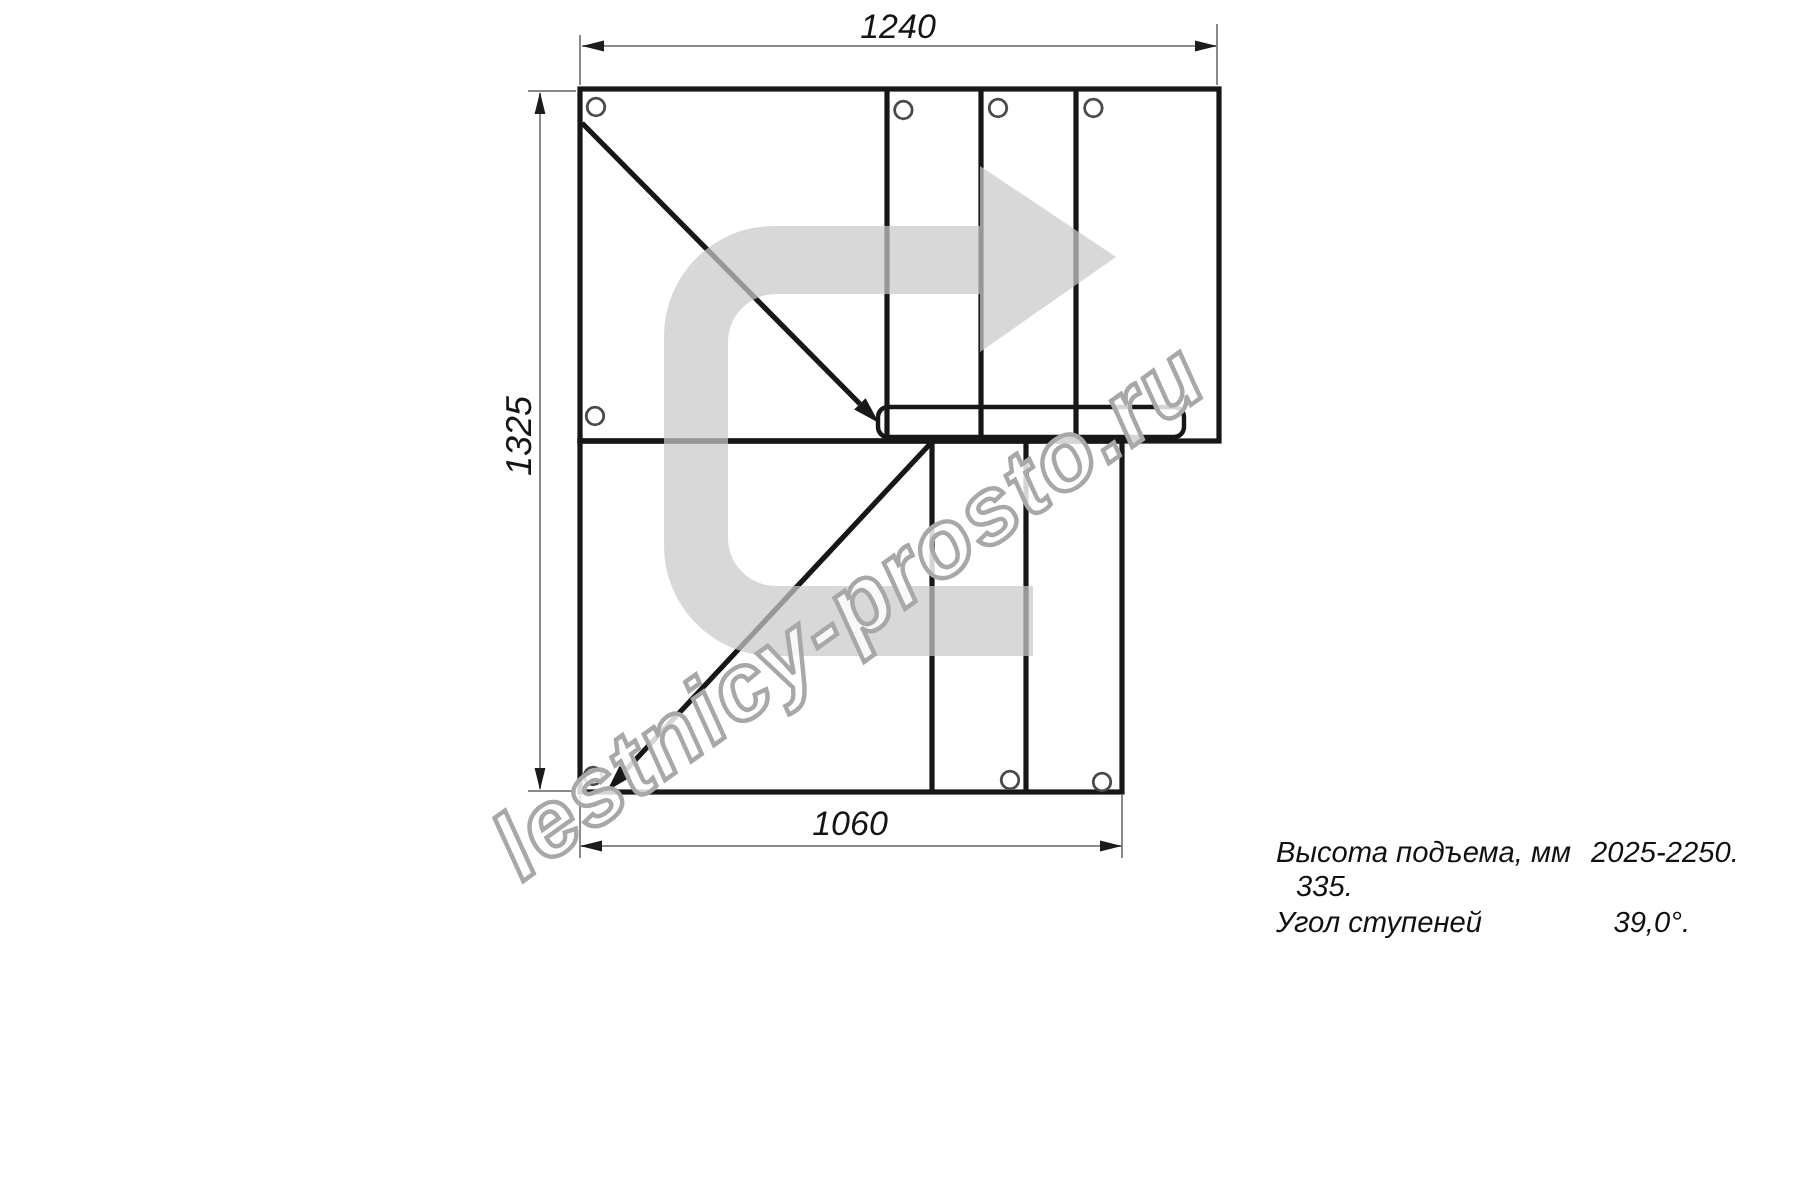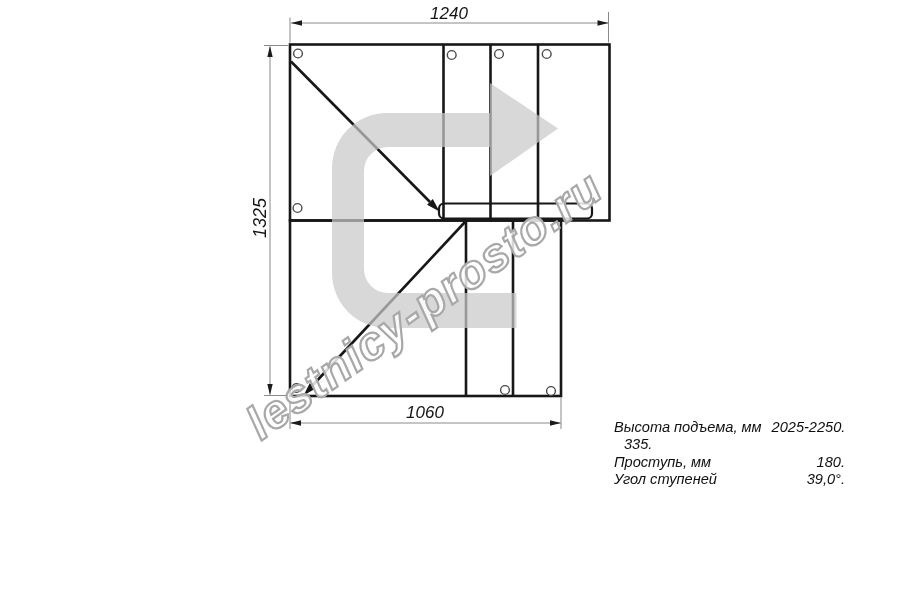--- a/index.html
+++ b/index.html
@@ -16,21 +16,21 @@
   .wm-text{
     font-family:"Liberation Sans",sans-serif;
     font-style:italic;
     font-weight:bold;
     letter-spacing:1.5px;
   }
   .specs{
     position:absolute;left:614px;top:419px;width:231px;
     font-style:italic;font-size:14.6px;line-height:17.4px;color:#101010;
   }
-  .spec-row{display:flex;justify-content:space-between;white-space:nowrap;}
+  .spec-row{display:flex;justify-content:space-between;white-space:nowrap;margin-left:24px;}
   .spec-row .lbl{text-align:left;}
   .spec-row .val{text-align:left;padding-left:10px;}
 </style>
 </head>
 <body>
 
 <div class="canvas">
 
   <svg width="900" height="600" viewBox="0 0 900 600">
 
@@ -106,22 +106,18 @@
 
   <div class="specs">
     <div class="spec-row">
       <span class="lbl">Высота подъема, мм</span>
       <span class="val">2025-2250.</span>
     </div>
     <div class="spec-row">
       <span class="val">335.</span>
     </div>
     <div class="spec-row">
-      <span class="lbl">Проступь, мм</span>
-      <span class="val">180.</span>
-    </div>
-    <div class="spec-row">
       <span class="lbl">Угол ступеней</span>
       <span class="val">39,0°.</span>
     </div>
   </div>
 
 </div>
 
 </body></html>

